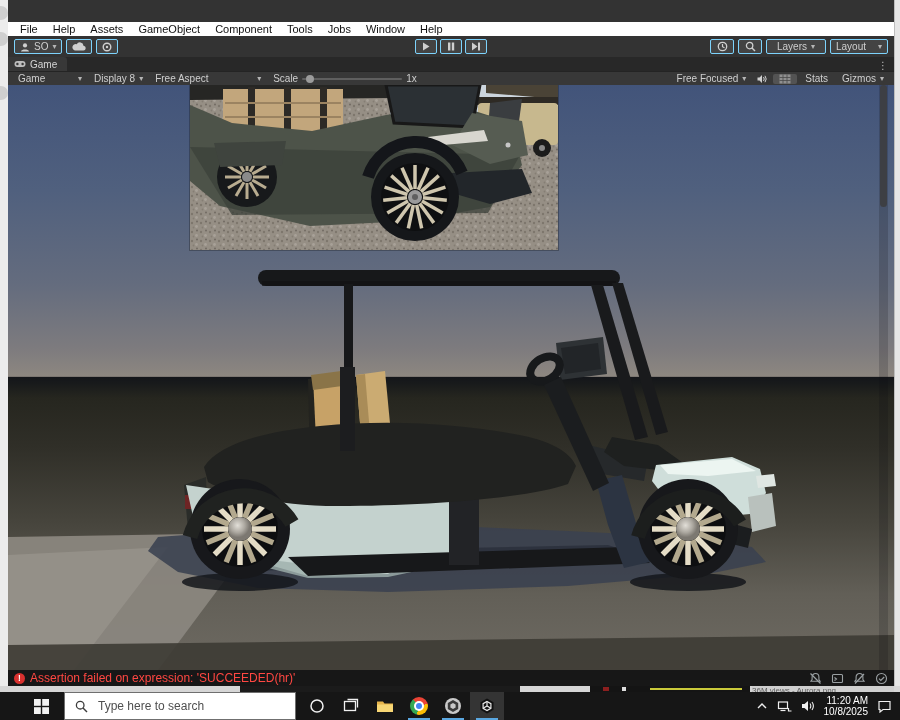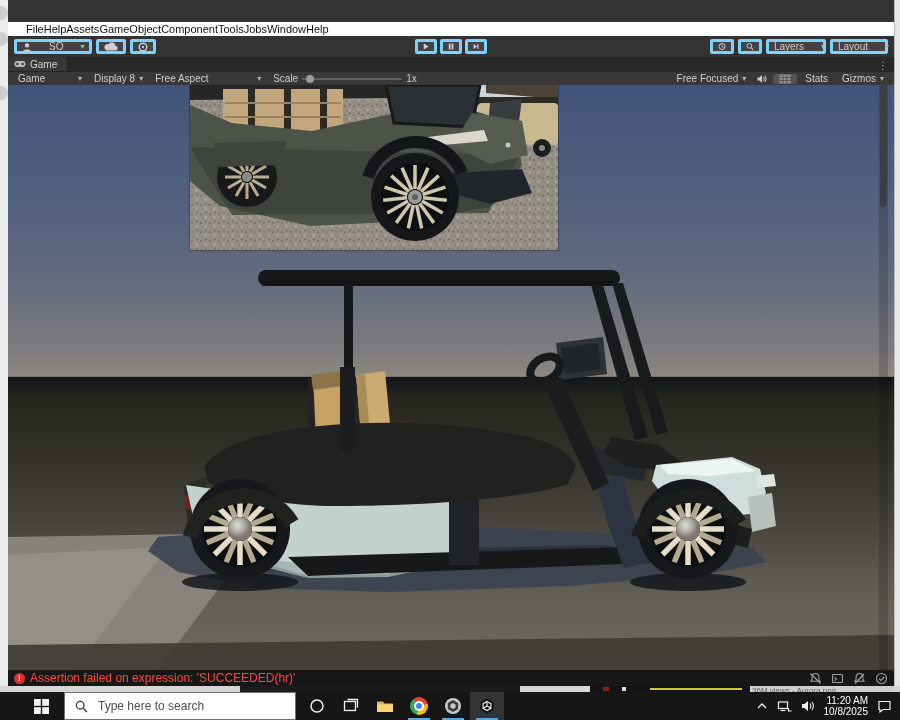--- a/index.html
+++ b/index.html
@@ -13,26 +13,26 @@
   .bg-right{position:absolute;left:894px;top:0;width:6px;height:692px;background:#e6e6e6;border-left:1px solid #bdbdbd;}
 
   
   .uwin{position:absolute;left:8px;top:0;width:886px;height:686px;background:#333;}
   .titlebar{position:absolute;left:0;top:0;width:100%;height:22px;background:#ffffff;display:flex;align-items:center;}
   .title-ico{width:12px;height:12px;border-radius:50%;background:#1b1b1b;margin:0 7px 0 13px;position:relative;flex:none;}
   .title-ico::after{content:"";position:absolute;left:3px;top:3px;width:6px;height:6px;border-radius:50%;border:1.5px solid #fff;}
   .title-txt{font-size:11px;color:#1a1a1a;white-space:nowrap;}
   .win-ctrls{margin-left:auto;display:flex;align-items:center;height:100%;}
   .win-btn{width:34px;height:100%;display:flex;align-items:center;justify-content:center;font-size:12px;color:#222;}
-  .menubar{position:absolute;left:0;top:22px;width:100%;height:14px;background:#ffffff;display:flex;align-items:center;padding-left:18px;}
+  .menubar{position:absolute;left:0;top:22px;width:100%;height:14px;background:#ffffff;display:flex;align-items:center;padding-left:12px;gap:15px;}
   .menu-item{font-size:11px;color:#111;}
 
   
   .toolbar{position:absolute;left:0;top:36px;width:100%;height:21px;background:#333333;display:flex;align-items:center;padding:0 6px;}
-  .tb-btn{height:15px;background:#434343;border:3px solid #7dd3fc;border-radius:2px;display:flex;align-items:center;justify-content:center;color:#cfcfcf;font-size:10px;padding:0 5px;gap:17px;}
+  .tb-btn{height:15px;background:#434343;border:1px solid #7dd3fc;border-radius:2px;display:flex;align-items:center;justify-content:center;color:#cfcfcf;font-size:10px;padding:0 5px;gap:4px;}
   .tb-left{display:flex;gap:4px;align-items:center;}
   .tb-center{position:absolute;left:50%;transform:translateX(-50%);display:flex;gap:3px;}
   .tb-right{margin-left:auto;display:flex;gap:4px;align-items:center;}
   .tb-ico{display:block;}
   .caret{font-size:8px;color:#b5b5b5;line-height:1;}
 
   
   .tabbar{position:absolute;left:0;top:57px;width:100%;height:14px;background:#282828;display:flex;align-items:flex-end;}
   .tab{height:14px;background:#383838;display:flex;align-items:center;padding:0 10px 0 6px;gap:4px;color:#d5d5d5;font-size:10px;border-top-right-radius:3px;}
   .tab-more{margin-left:auto;color:#bbb;font-size:10px;padding-right:6px;}
@@ -158,21 +158,21 @@
               <circle cx="5.5" cy="5.5" r="4.2" fill="none" stroke="#cfcfcf" stroke-width="1.3"></circle>
               <path d="M5.5 3 V5.7 L7.5 6.8" fill="none" stroke="#cfcfcf" stroke-width="1.2"></path>
             </svg>
         </div>
         <div class="tb-btn" style="width:24px">
           <svg width="11" height="11" viewBox="0 0 11 11">
               <circle cx="4.6" cy="4.6" r="3.2" fill="none" stroke="#cfcfcf" stroke-width="1.3"></circle>
               <path d="M7 7 L10 10" stroke="#cfcfcf" stroke-width="1.4"></path>
             </svg>
         </div>
-        <div class="tb-btn" style="width:60px;justify-content:flex-start">
+        <div class="tb-btn" style="width:60px;justify-content:center">
           <span>Layers</span>
           <span class="caret">▾</span>
         </div>
         <div class="tb-btn" style="width:58px;justify-content:space-between">
           <span>Layout</span>
           <span class="caret">▾</span>
         </div>
       </div>
     </div>
 

